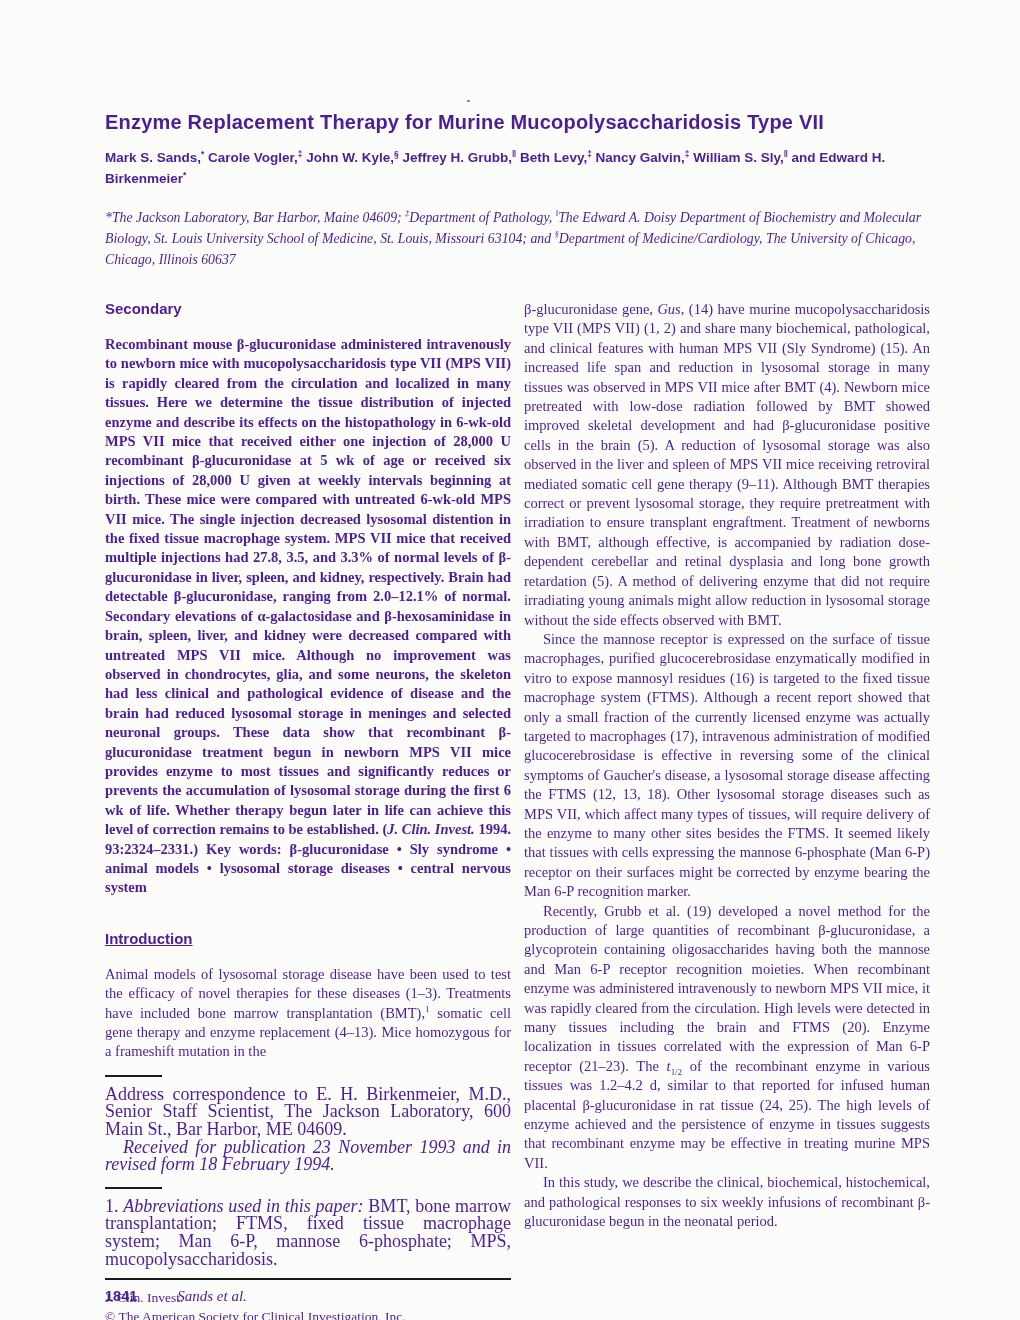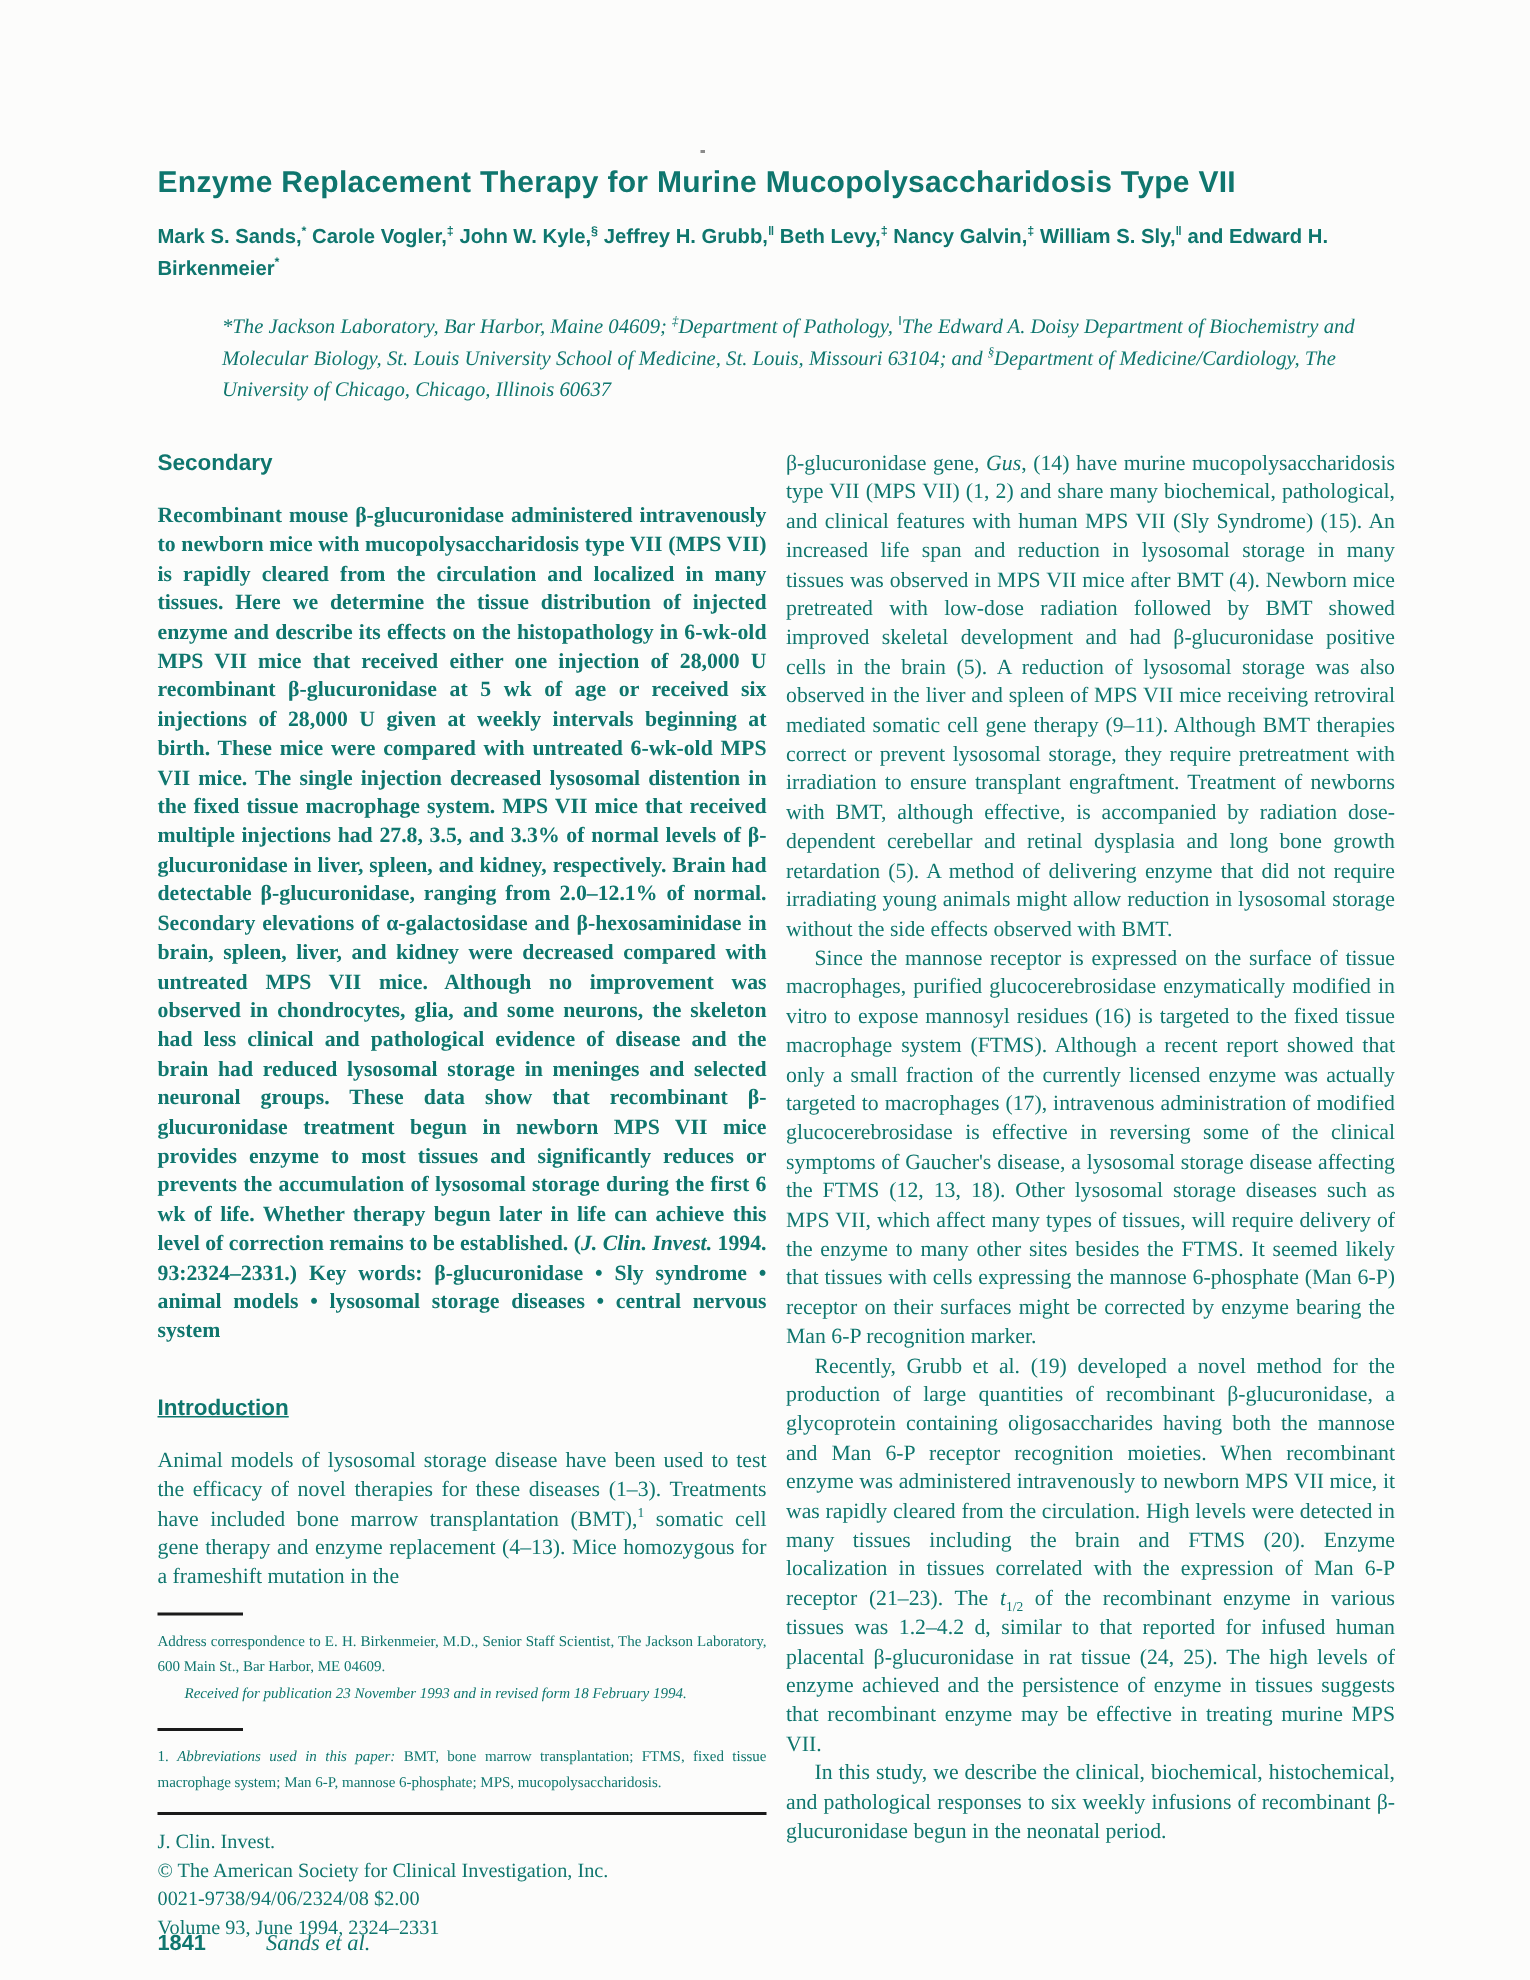--- a/index.html
+++ b/index.html
@@ -1,57 +1,57 @@
 <!DOCTYPE html>
 <html><head>
 <meta charset="utf-8">
 <style>
   html,body{margin:0;padding:0;background:#e8e8e6;}
   .page{
     position:relative;
     width:1020px;height:1320px;
     background:#fcfcfb;
     font-family:"Liberation Serif",serif;
-    color:#0f766e;
+    color:#4c1d95;
     overflow:hidden;
   }
   .top-mark{position:absolute;left:467px;top:100px;width:3px;height:2px;background:#8a8a8a;}
   .header{position:absolute;left:105px;top:110px;width:832px;}
   .title{
     font-family:"Liberation Sans",sans-serif;
     font-size:20px;font-weight:bold;line-height:24px;
     margin:0 0 13px 0;letter-spacing:.2px;
   }
   .authors{
     font-family:"Liberation Sans",sans-serif;
     font-size:13.5px;font-weight:bold;line-height:21px;
     margin:0 0 18px 0;
   }
   .affiliations{
-    font-size:13.8px;font-style:italic;line-height:21px;margin-left:43px;
+    font-size:13.8px;font-style:italic;line-height:21px;
   }
   .col{
     position:absolute;top:300px;width:406px;
     font-size:14.5px;line-height:19.4px;
     text-align:justify;
   }
   .col-left{left:105px;}
   .col-right{left:524px;}
   .sect-heading{
     font-family:"Liberation Sans",sans-serif;
     font-size:15px;font-weight:bold;line-height:18px;
     margin:0 0 17px 0;text-align:left;
   }
   .sect-heading.intro{margin-top:32px;text-decoration:underline;}
   p{margin:0;}
   .abstract-body{font-weight:bold;}
   .ind{text-indent:19px;}
   .fn-rule{width:57px;border:0;border-top:2px solid #1a1a1a;margin:13px 0 9px 0;}
   .long-rule{width:100%;border:0;border-top:2px solid #1a1a1a;margin:10px 0 8px 0;}
-  .fn{font-size:10px;line-height:17.6px;}
+  .fn{font-size:18px;line-height:17.6px;}
   .fn-received{font-style:italic;text-indent:18px;}
   .credit{font-size:13.5px;line-height:19px;text-align:left;}
   .footer{
     position:absolute;left:105px;top:1288px;
     display:flex;align-items:baseline;gap:40px;
   }
   .page-number{
     font-family:"Liberation Sans",sans-serif;
     font-size:14.5px;font-weight:bold;
   }

